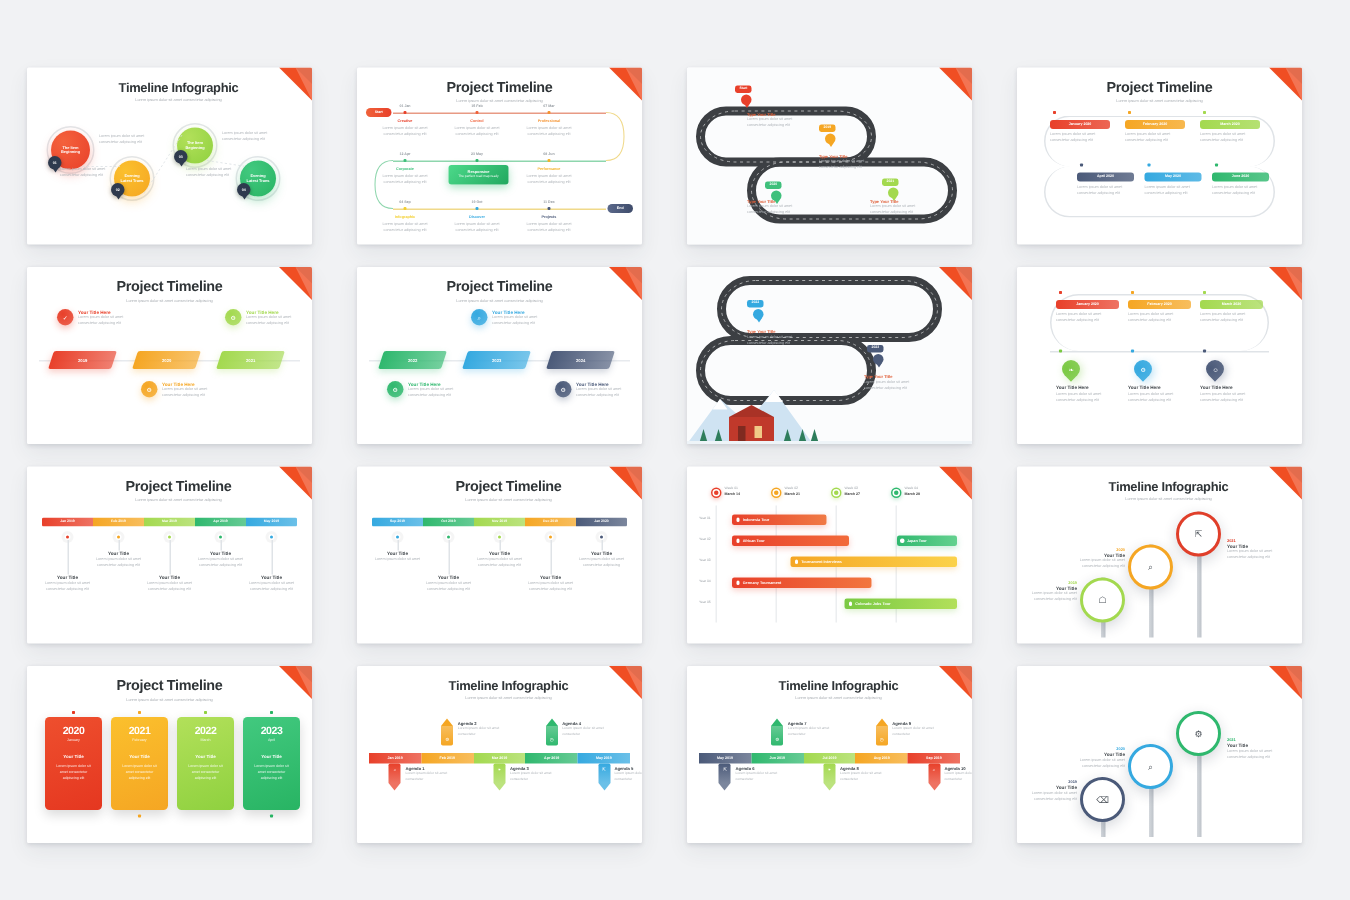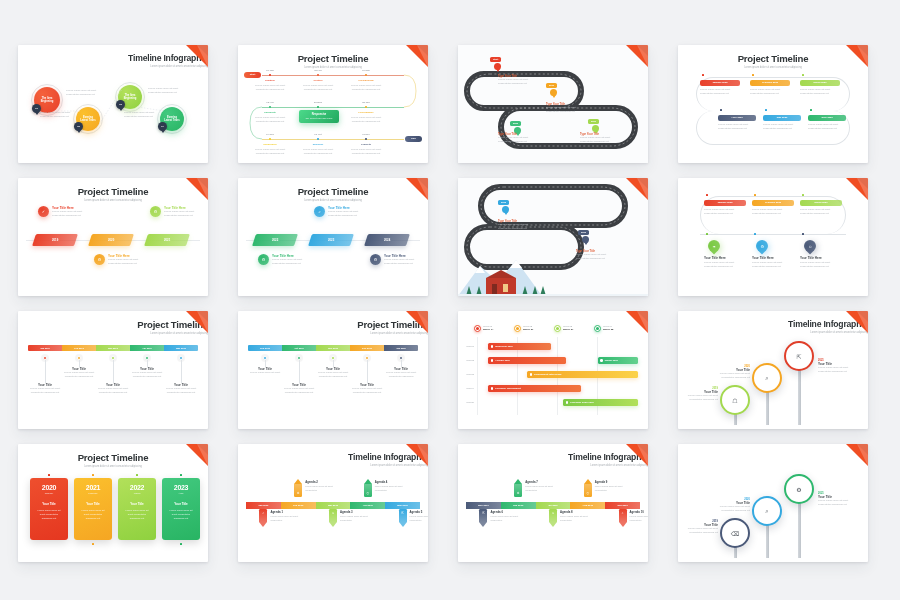--- a/index.html
+++ b/index.html
@@ -29,21 +29,21 @@
   .ribbon .tri2 { position:absolute; top:0; right:0; width:0; height:0;
     border-top:11px solid rgba(0,0,0,.18); border-left:11px solid transparent; opacity:.35;}
   .ribbon .gloss { position:absolute; top:0; right:0; width:0; height:0;
     border-top:22px solid rgba(255,255,255,.22); border-left:11px solid transparent; }
 
   
   .s-title { font-size:8.6px; font-weight:700; letter-spacing:-.2px; color:#2f3437; line-height:1; }
   .s-title.big { font-size:9.6px; }
   .s-sub { font-size:2.6px; color:#a9aeb3; margin-top:2.5px; line-height:1.5; }
   .hd { text-align:center; padding-top:9px; }
-  .hd.left { text-align:right; padding-left:12px; }
+  .hd.left { text-align:center; padding-left:12px; }
 
   .lorem { font-size:2.5px; line-height:1.7; color:#b0b5ba; }
   .tt { font-size:3.1px; font-weight:700; color:#40464b; }
   .circ { position:absolute; border-radius:50%; display:flex; align-items:center;
           justify-content:center; text-align:center; color:#fff; font-size:2.6px;
           font-weight:700; line-height:1.35; padding:4px;}
   .circ.o { background:radial-gradient(circle at 32% 28%, #f4613c, #e8402a); box-shadow:0 3px 7px rgba(232,64,42,.35);}
   .circ.y { background:radial-gradient(circle at 32% 28%, #fbc02d, #f5a623); box-shadow:0 3px 7px rgba(245,166,35,.35);}
   .circ.g { background:radial-gradient(circle at 32% 28%, #b2e05a, #8fd13f); box-shadow:0 3px 7px rgba(143,209,63,.35);}
   .circ.gr{ background:radial-gradient(circle at 32% 28%, #42c97f, #28b463); box-shadow:0 3px 7px rgba(40,180,99,.35);}

